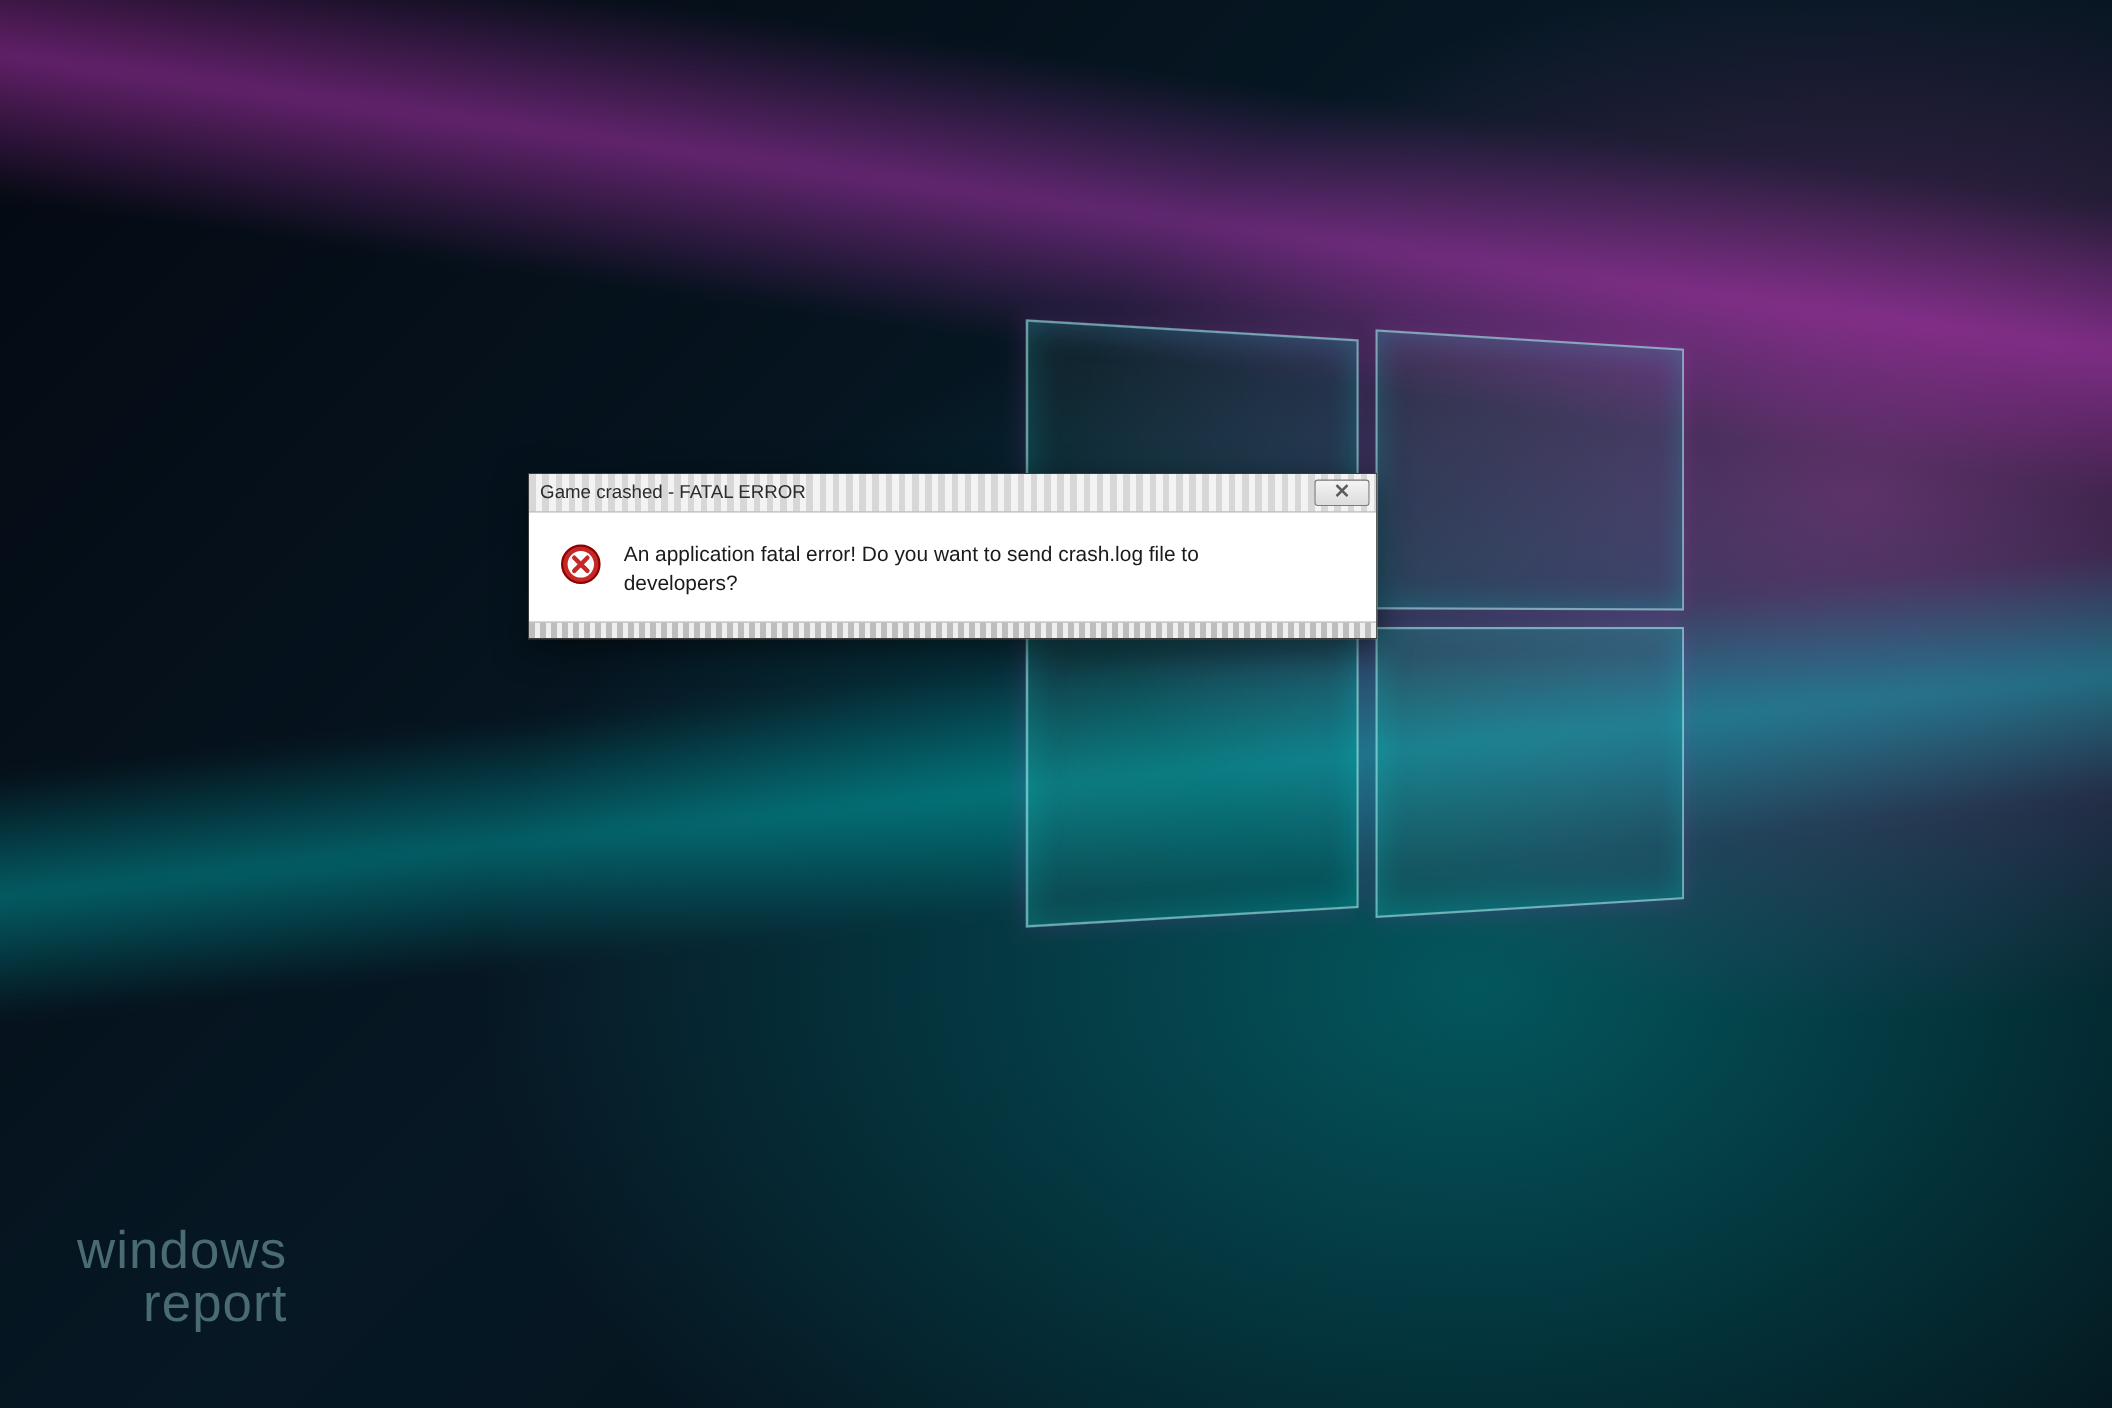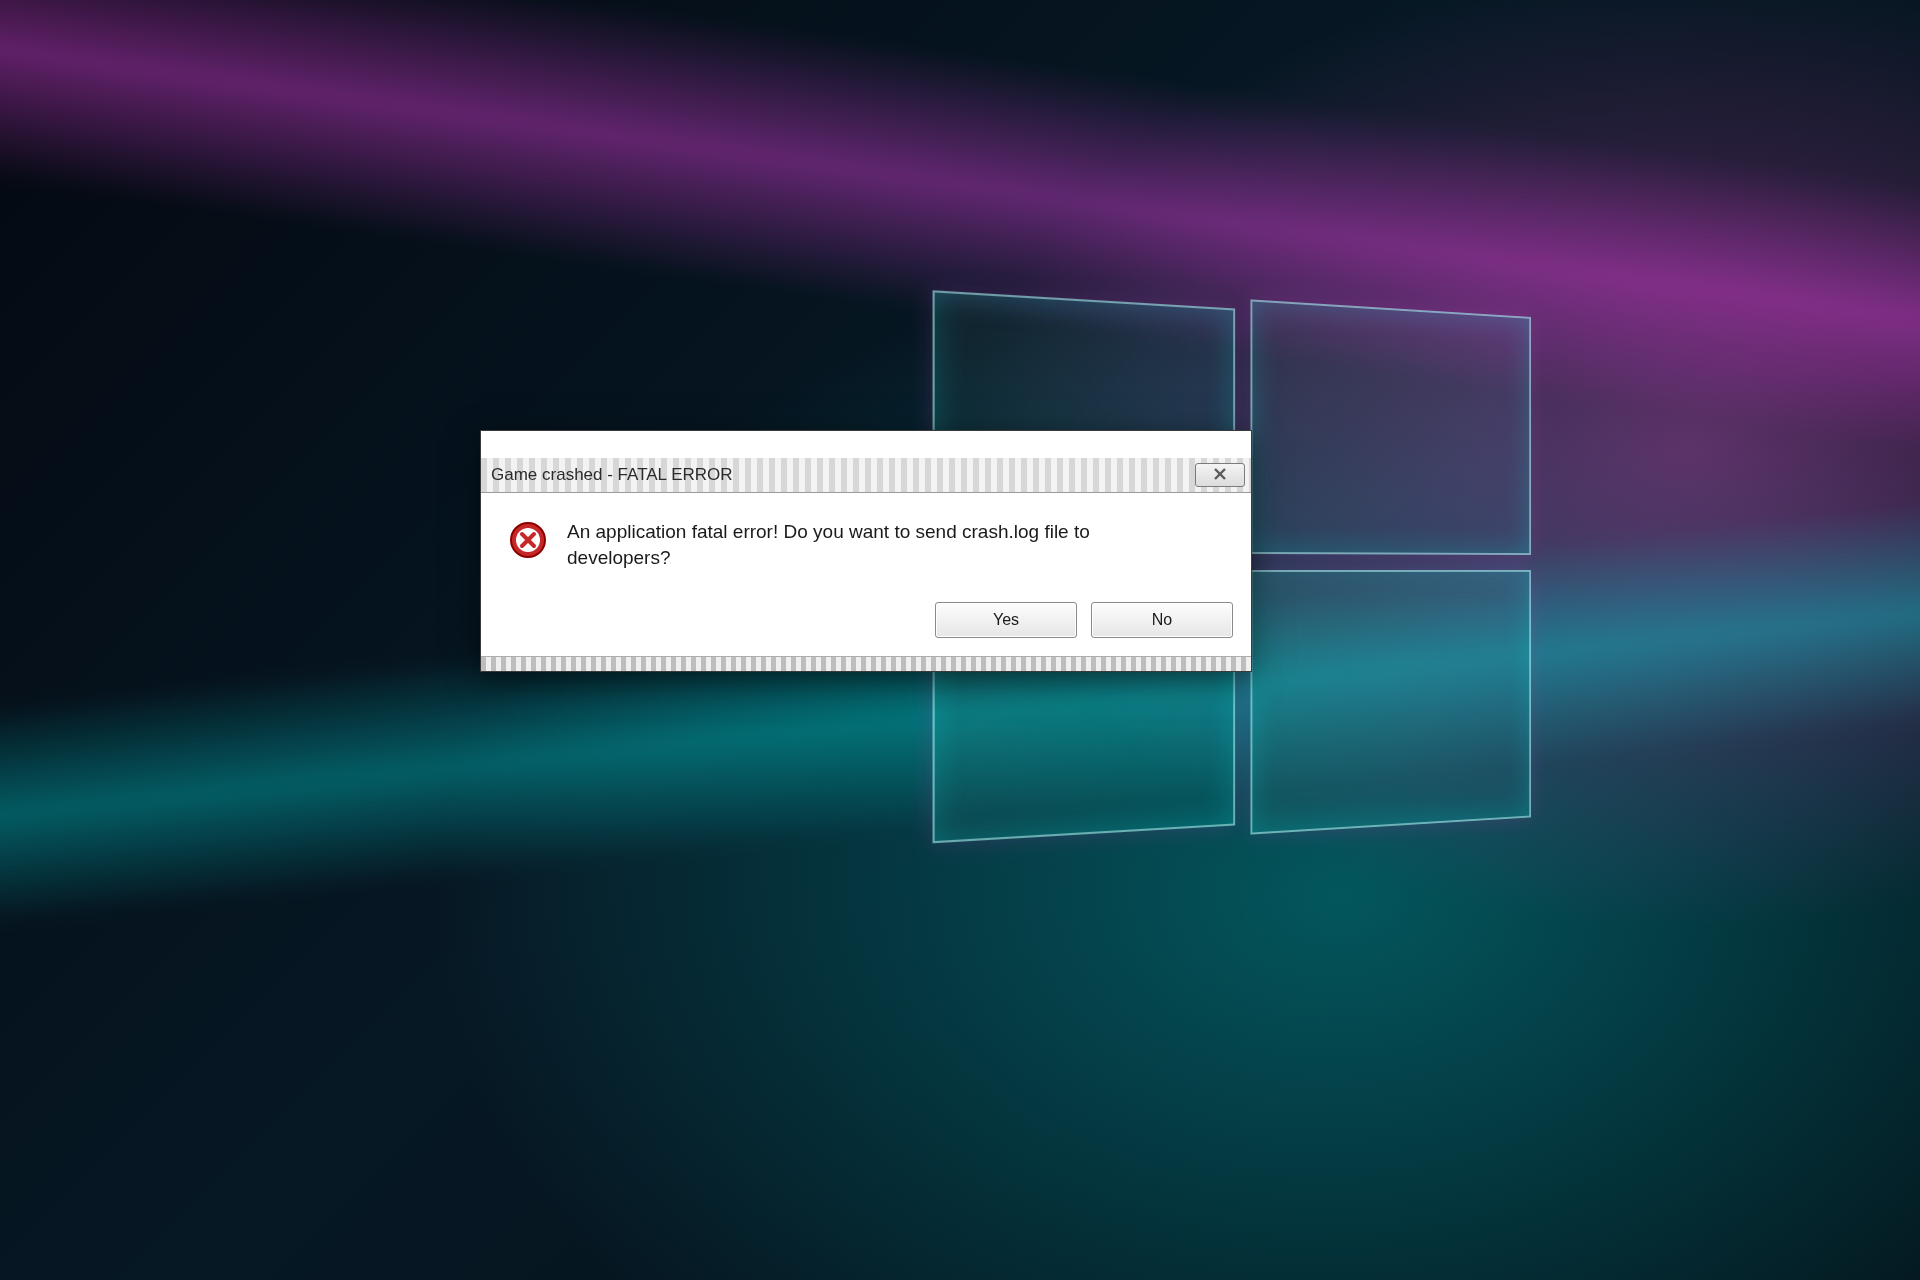--- a/index.html
+++ b/index.html
@@ -46,21 +46,20 @@
     position:absolute;left:480px;top:430px;width:770px;
     box-shadow:0 8px 30px rgba(0,0,0,0.55);
     border:1px solid #3a3a3a;
     background:#fff;
   }
   .titlebar{
     height:34px;display:flex;align-items:center;justify-content:space-between;
     padding:0 6px 0 10px;
     background:repeating-linear-gradient(90deg,#d7d7d7 0 6px,#f3f3f3 6px 12px);
     border-bottom:1px solid #9b9b9b;
-    margin-top:27px;
   }
   .titlebar .title{
     font-size:17px;color:#2b2b2b;
   }
   .close-btn{
     width:48px;height:22px;border:1px solid #7b7b7b;border-radius:3px;
     background:linear-gradient(#f4f4f4,#dcdcdc);
     display:flex;align-items:center;justify-content:center;
     color:#5b5b5b;cursor:default;
   }
@@ -119,24 +118,20 @@
         <svg width="38" height="38" viewBox="0 0 38 38">
           <circle cx="19" cy="19" r="17" fill="#c62828" stroke="#8e0000" stroke-width="2"></circle>
           <circle cx="19" cy="19" r="12" fill="#ffffff"></circle>
           <line x1="13" y1="13" x2="25" y2="25" stroke="#c62828" stroke-width="4" stroke-linecap="round"></line>
           <line x1="25" y1="13" x2="13" y2="25" stroke="#c62828" stroke-width="4" stroke-linecap="round"></line>
         </svg>
       </span>
       <div class="msg">An application fatal error! Do you want to send crash.log file to developers?</div>
     </div>
 
-    <div class="footer">
-      <div class="dlg-btn">
-        <span>Yes</span>
-      </div>
-      <div class="dlg-btn">
-        <span>No</span>
-      </div>
-    </div>
     <div class="edge-shadow"></div>
   </div>
 
+  <div class="watermark">
+    <div>windows</div>
+    <div class="l2">report</div>
+  </div>
 </div>
 
 </body></html>

